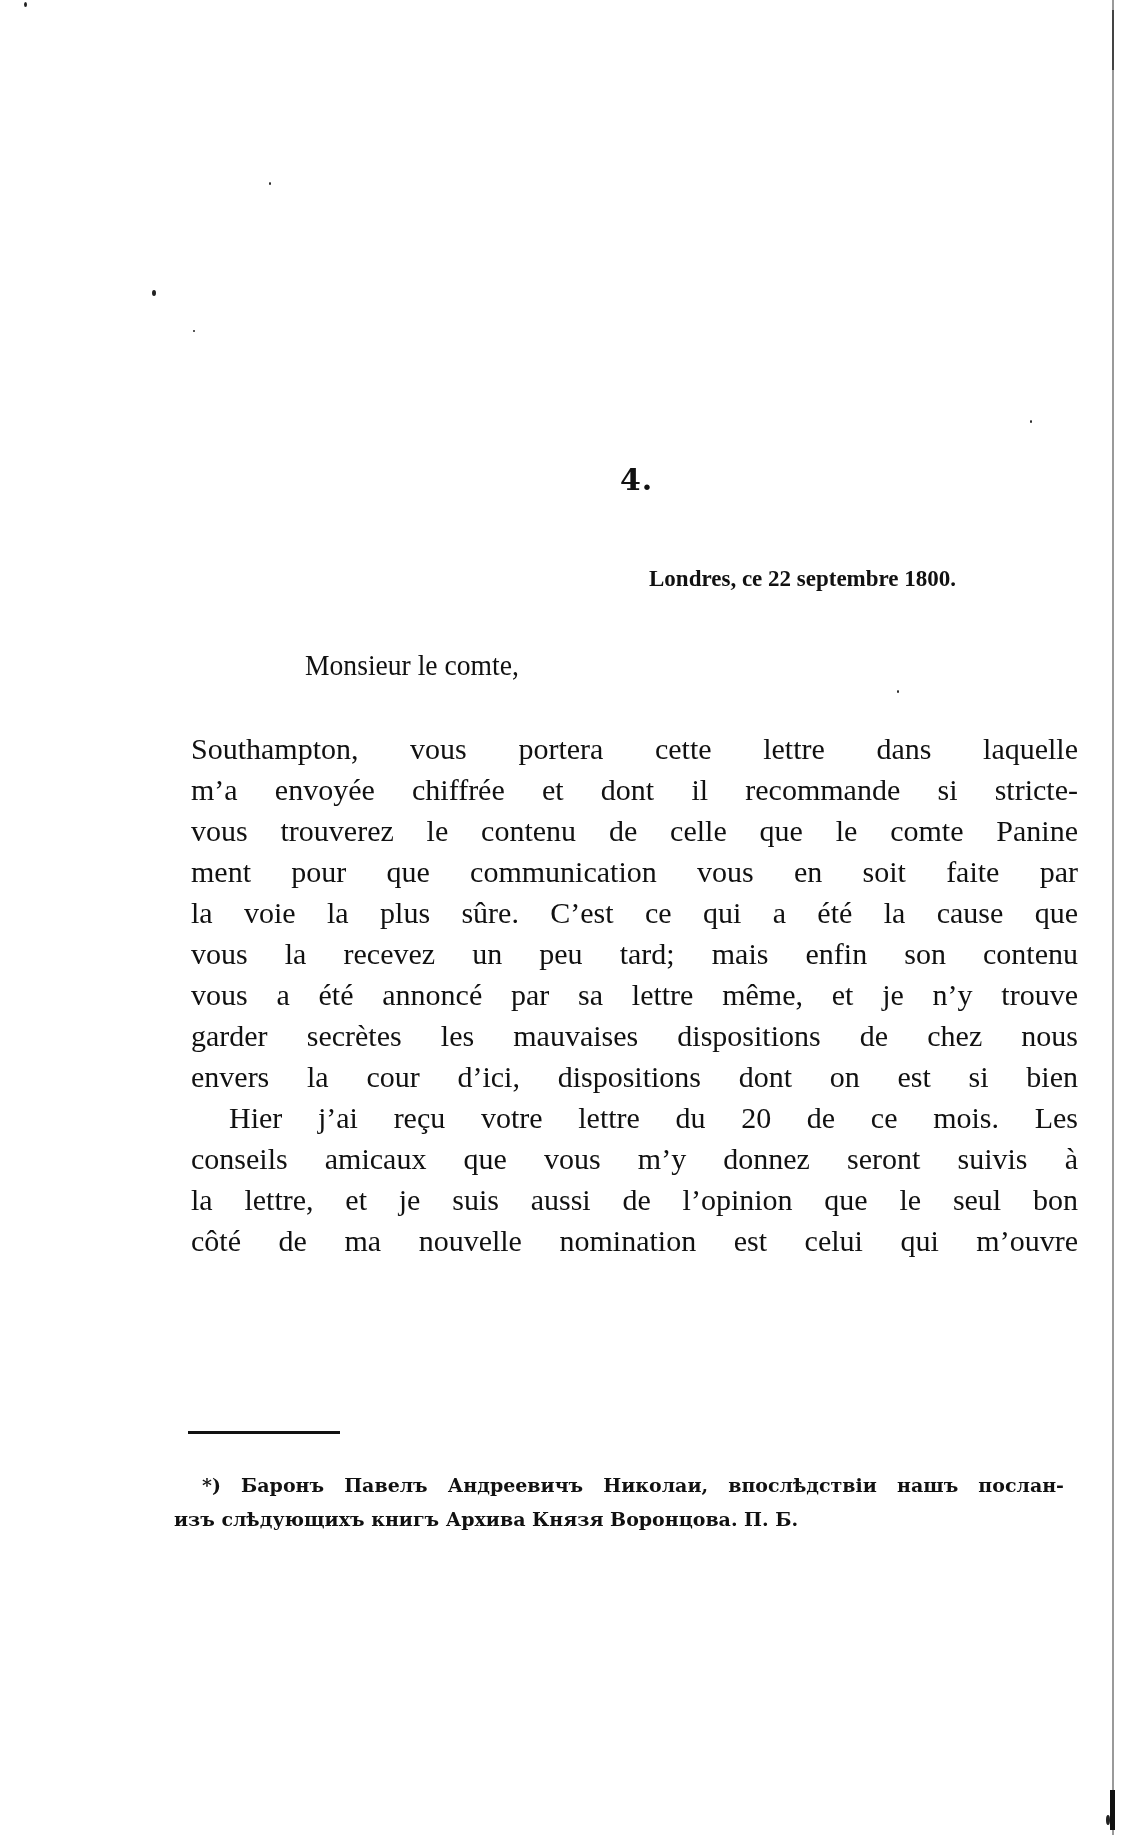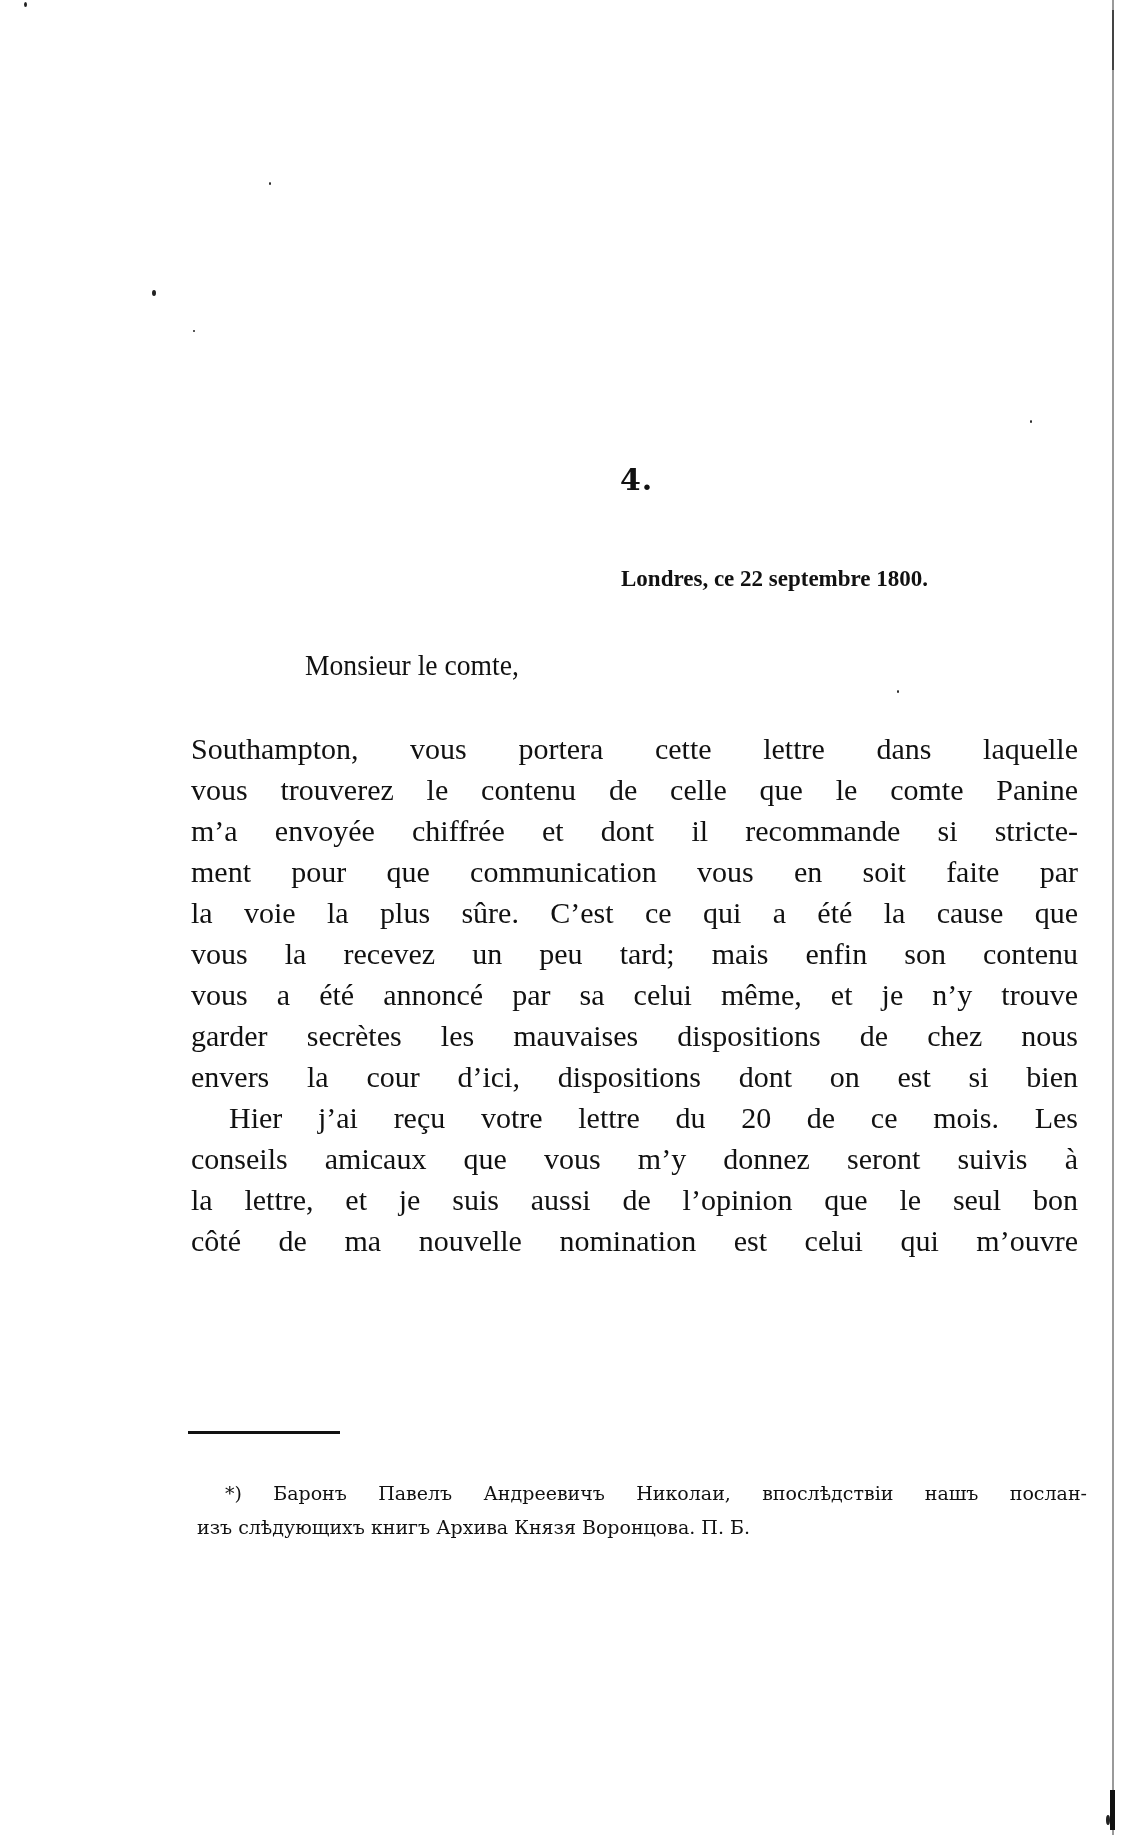--- a/index.html
+++ b/index.html
@@ -3,32 +3,32 @@
 <meta charset="utf-8">
 <style>
   html, body { margin:0; padding:0; }
   body { width:1140px; height:1835px; background:#ffffff; position:relative; overflow:hidden;
          font-family:"DejaVu Serif","Liberation Serif",serif; color:#111; }
   .page-edge { position:absolute; left:1112px; top:0; width:2px; height:1835px; background:#9a9a9a; }
   .page-edge-dark { position:absolute; left:1112px; top:10px; width:2px; height:60px; background:#444; }
   .page-edge-bottom { position:absolute; left:1110px; top:1790px; width:5px; height:40px; background:#111; }
   .speck { position:absolute; background:#222; border-radius:50%; }
   .num { position:absolute; left:620px; top:462px; font-size:30px; font-weight:bold; letter-spacing:1px; }
-  .dateline { position:absolute; left:621px; top:566px; font-size:23px; font-weight:bold;
+  .dateline { position:absolute; left:649px; top:566px; font-size:23px; font-weight:bold;
               font-family:"Liberation Serif","DejaVu Serif",serif; }
   .salutation { position:absolute; left:305px; top:648px; font-size:30px;
                 font-family:"Liberation Serif","DejaVu Serif",serif; transform:scaleX(0.92); transform-origin:left; }
   .body { position:absolute; left:191px; top:728px; width:887px;
           font-family:"Liberation Serif","DejaVu Serif",serif; font-size:30px; line-height:41px; }
   .line { display:block; white-space:nowrap; text-align:justify; text-align-last:justify; height:41px; }
   .line.last { text-align-last:left; }
   .line.indent { padding-left:38px; }
   .rule { position:absolute; left:188px; top:1431px; width:152px; height:3px; background:#111; }
-  .foot { position:absolute; left:197px; top:1468px; width:890px;
-          font-family:"DejaVu Serif","Liberation Serif",serif; font-size:19px; font-weight:normal; line-height:34px;margin-top:8px; }
+  .foot { position:absolute; left:174px; top:1468px; width:890px;
+          font-family:"DejaVu Serif","Liberation Serif",serif; font-size:19px; font-weight:bold; line-height:34px; }
   .foot .line { height:34px; }
   .foot .line.indent { padding-left:28px; }
 </style>
 </head>
 <body>
 
 <div class="page-edge"></div>
 <div class="page-edge-dark"></div>
 <div class="page-edge-bottom"></div>
 
@@ -39,26 +39,26 @@
 <div class="speck" style="left:1030px;top:420px;width:2px;height:3px;"></div>
 <div class="speck" style="left:897px;top:690px;width:2px;height:3px;"></div>
 <div class="speck" style="left:1106px;top:1815px;width:4px;height:10px;"></div>
 
 <div class="num">4.</div>
 <div class="dateline">Londres, ce 22 septembre 1800.</div>
 <div class="salutation">Monsieur le comte,</div>
 
 <div class="body">
   <span class="line">Southampton, vous portera cette lettre dans laquelle</span>
+  <span class="line">m’a envoyée chiffrée et dont il recommande si stricte-</span>
   <span class="line">vous trouverez le contenu de celle que le comte Panine</span>
-  <span class="line">m’a envoyée chiffrée et dont il recommande si stricte-</span>
   <span class="line">ment pour que communication vous en soit faite par</span>
   <span class="line">la voie la plus sûre. C’est ce qui a été la cause que</span>
   <span class="line">vous la recevez un peu tard; mais enfin son contenu</span>
-  <span class="line">vous a été annoncé par sa celui même, et je n’y trouve</span>
+  <span class="line">vous a été annoncé par sa lettre même, et je n’y trouve</span>
   <span class="line">garder secrètes les mauvaises dispositions de chez nous</span>
   <span class="line">envers la cour d’ici, dispositions dont on est si bien</span>
   <span class="line indent">Hier j’ai reçu votre lettre du 20 de ce mois. Les</span>
   <span class="line">conseils amicaux que vous m’y donnez seront suivis à</span>
   <span class="line">la lettre, et je suis aussi de l’opinion que le seul bon</span>
   <span class="line">côté de ma nouvelle nomination est celui qui m’ouvre</span>
 </div>
 
 <div class="rule"></div>
 

